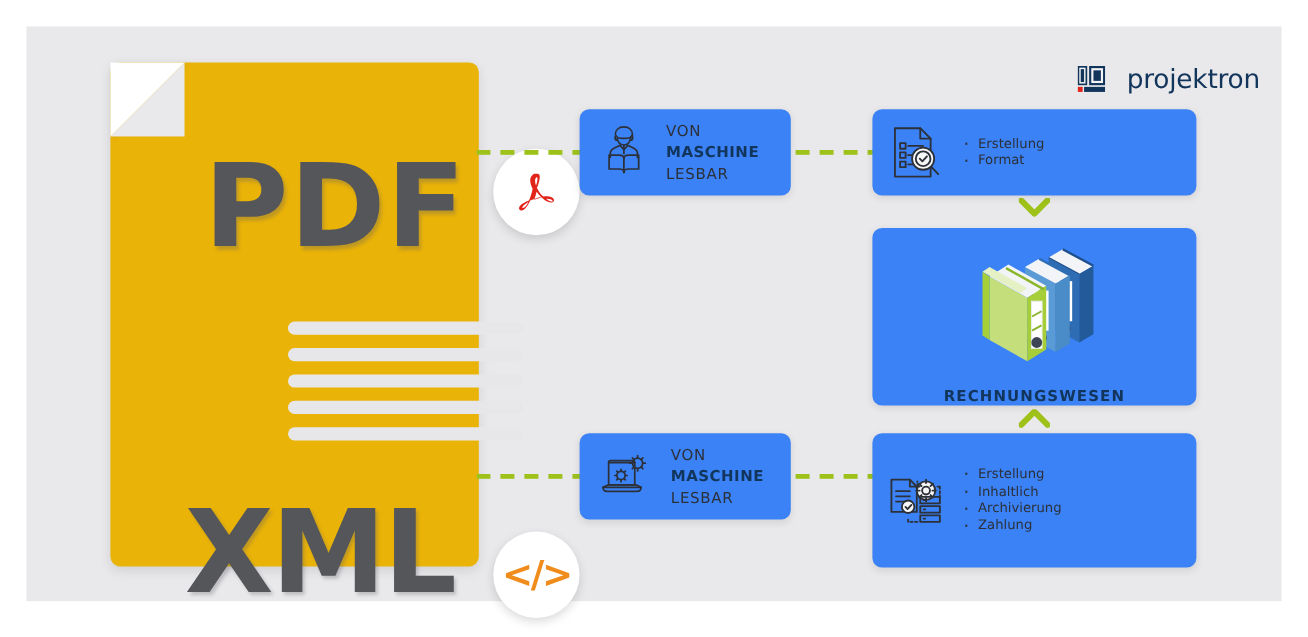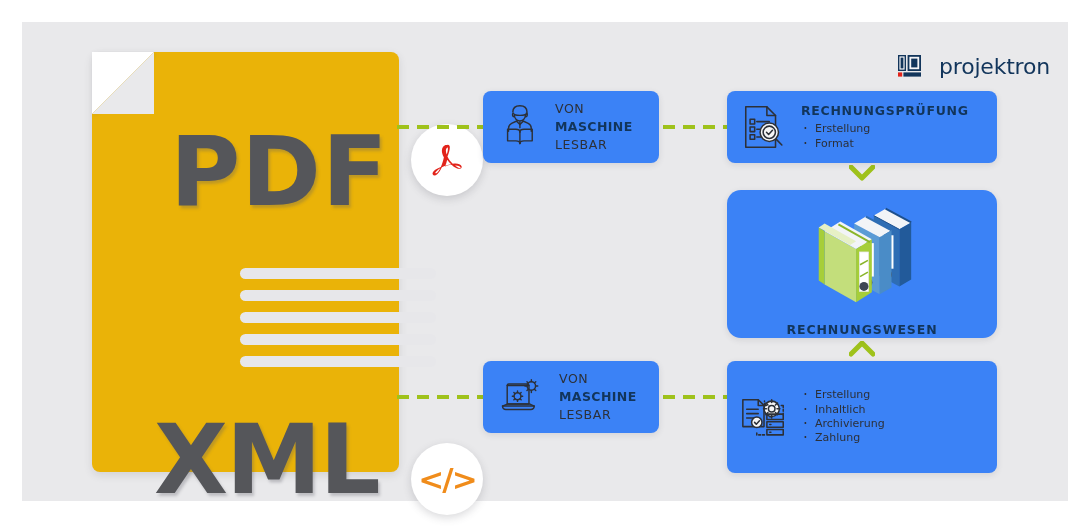--- a/index.html
+++ b/index.html
@@ -178,21 +178,21 @@
     top: -1px;
     font-size: 15px;
     line-height: 1.1;
     color: #2c3038;
   }
 
   
   .acc-box {
     left: 727px; top: 190px; width: 270px; height: 148px;
     display: flex; flex-direction: column;
-    align-items: center; justify-content: center; border-radius: 14px;
+    align-items: center; justify-content: center;
   }
   .acc-title {
     font-family: "DejaVu Sans", sans-serif;
     font-weight: bold;
     font-size: 12.5px;
     color: #12355b;
     letter-spacing: 0.9px;
     margin-top: 8px;
   }
 
@@ -336,21 +336,20 @@
         <rect x="10.5" y="25" width="4.8" height="4.8"></rect>
         <rect x="10.5" y="33" width="4.8" height="4.8"></rect>
         <path d="M17.5 19.4h13M17.5 27.4h7M17.5 35.4h5"></path>
         <circle cx="30.5" cy="30.5" r="9.6" fill="#f6f6f7"></circle>
         <circle cx="30.5" cy="30.5" r="6.4"></circle>
         <path d="M27.6 30.5l2.2 2.3 4-4.4"></path>
         <path d="M37.6 37.6l6 6.2"></path>
       </svg>
     </span>
     <div class="proc-body">
-      <div class="proc-title">RECHNUNGSPRÜFUNG</div>
       <ul class="proc-list">
         <li>Erstellung</li>
         <li>Format</li>
       </ul>
     </div>
   </div>
 
   <div class="card acc-box">
     <span>
       <svg width="118" height="118" viewBox="0 0 120 120" xmlns="http://www.w3.org/2000/svg">

